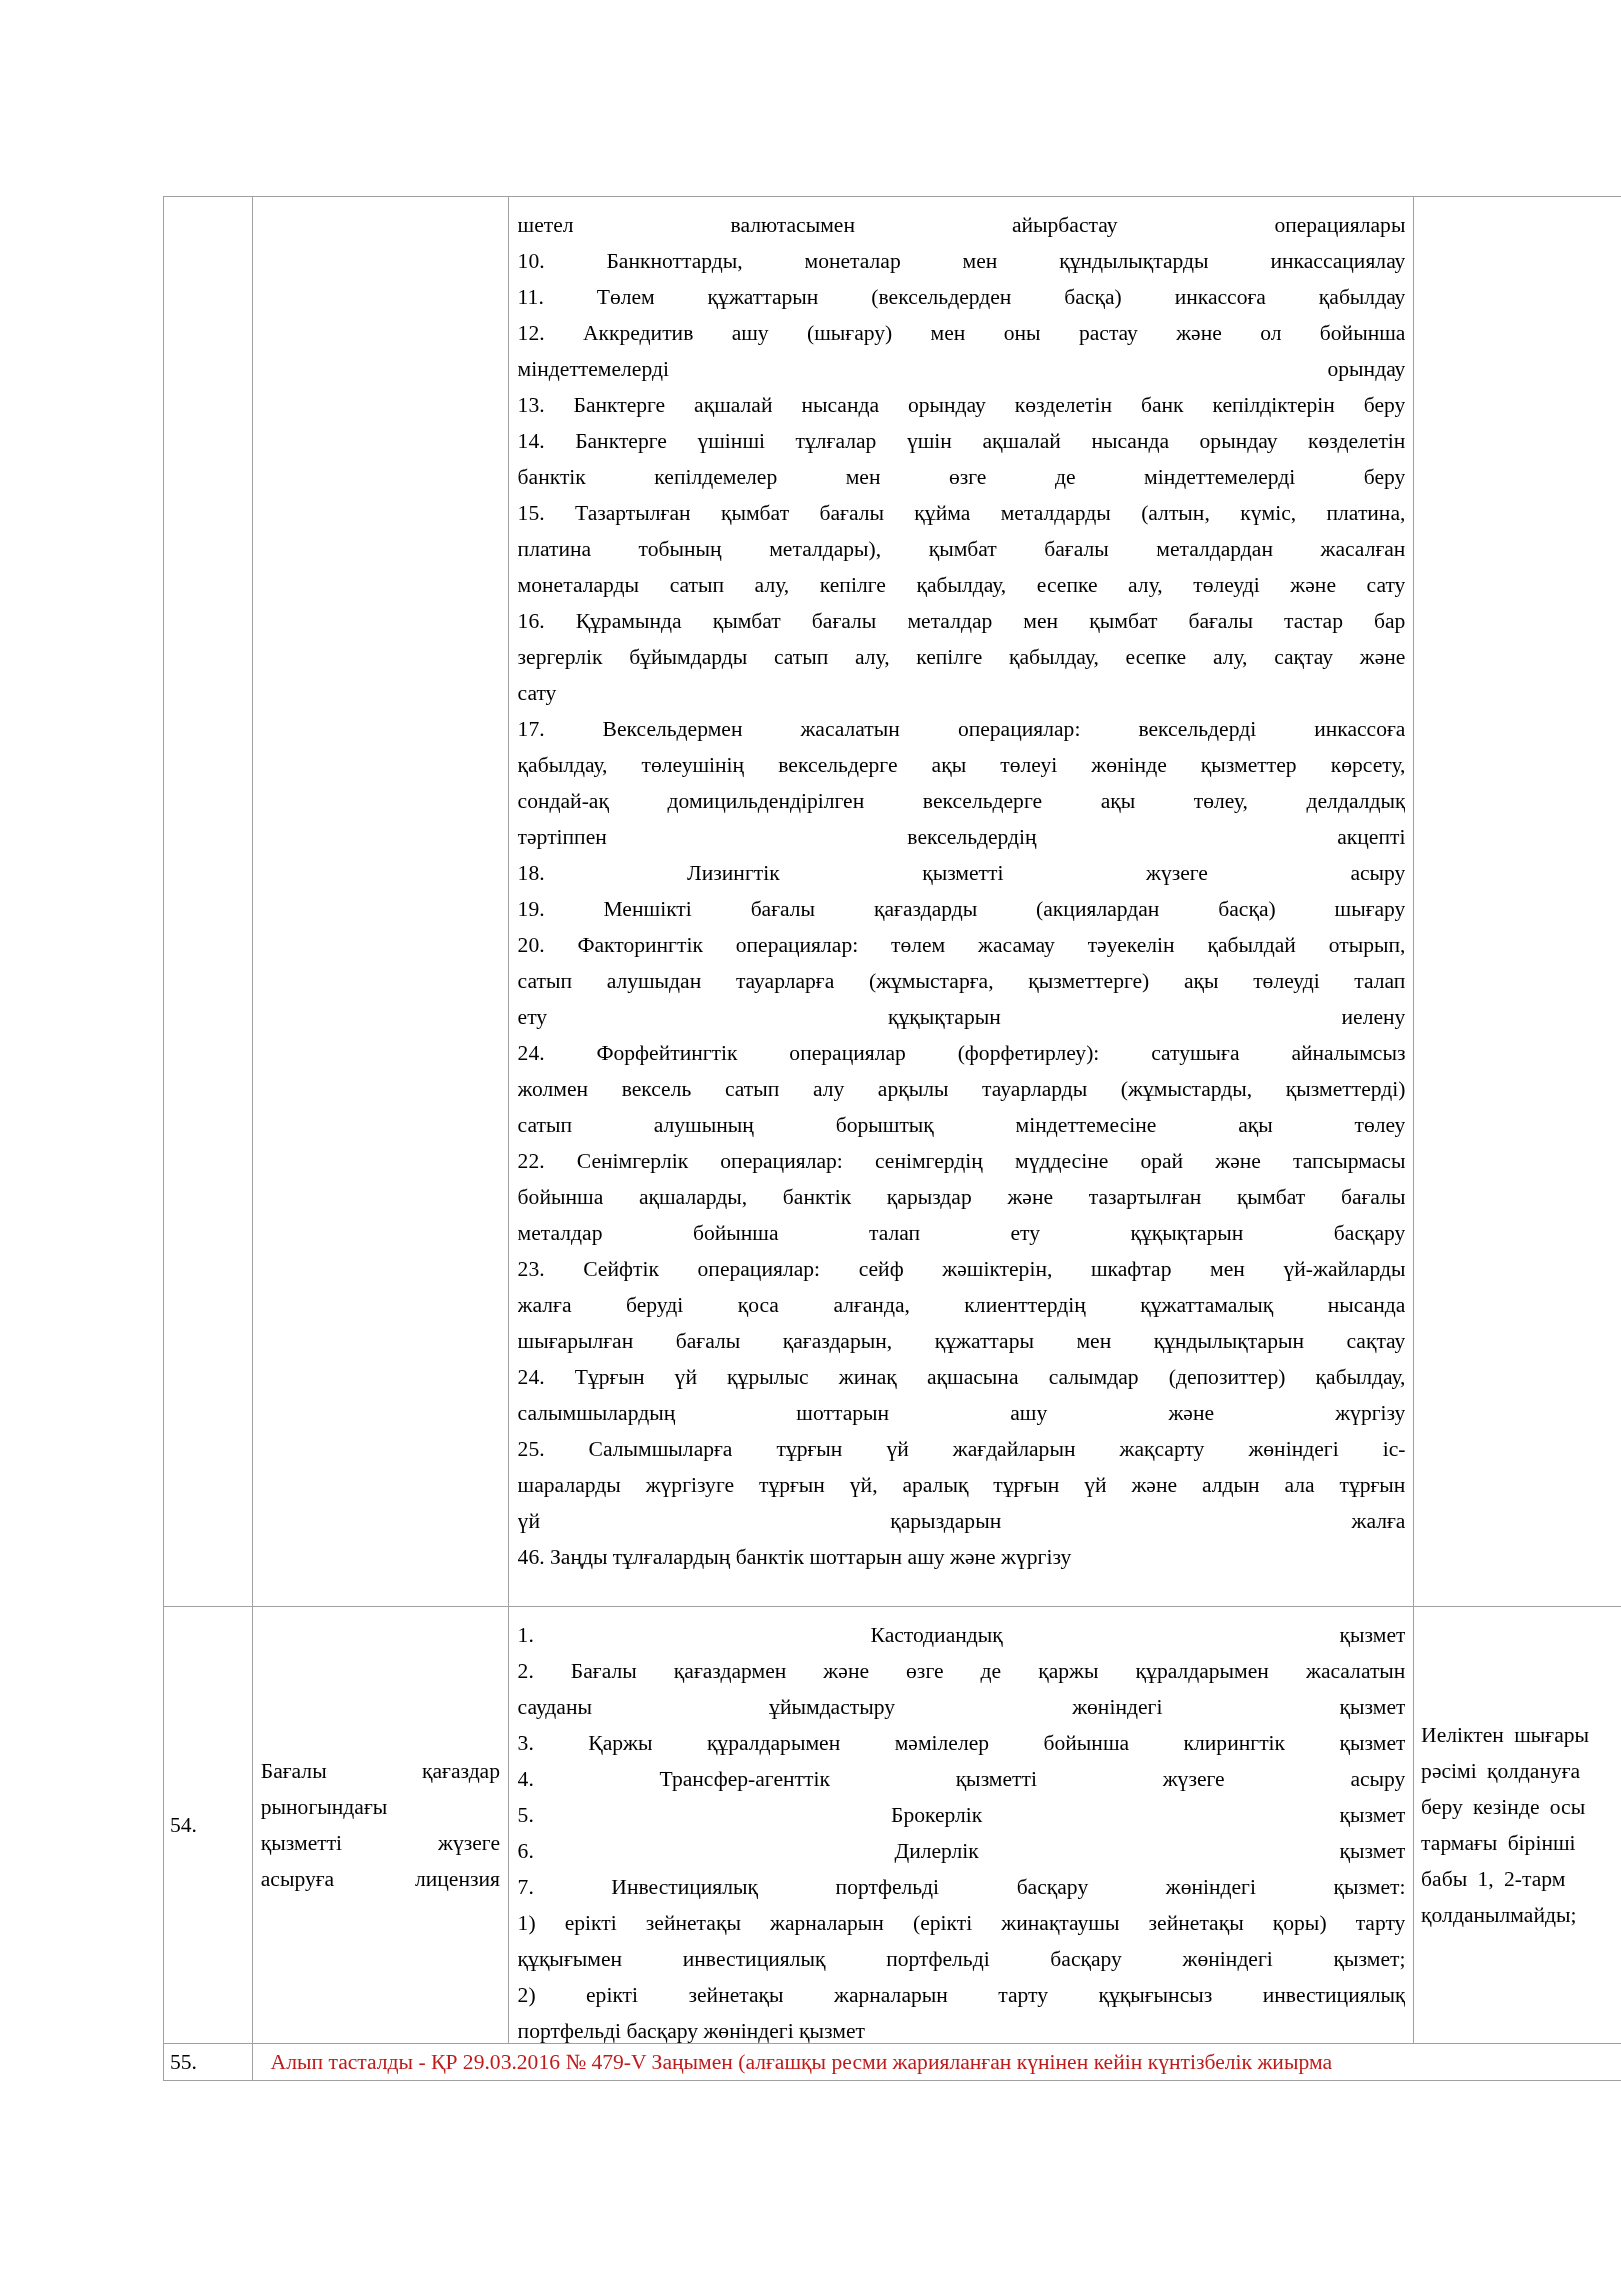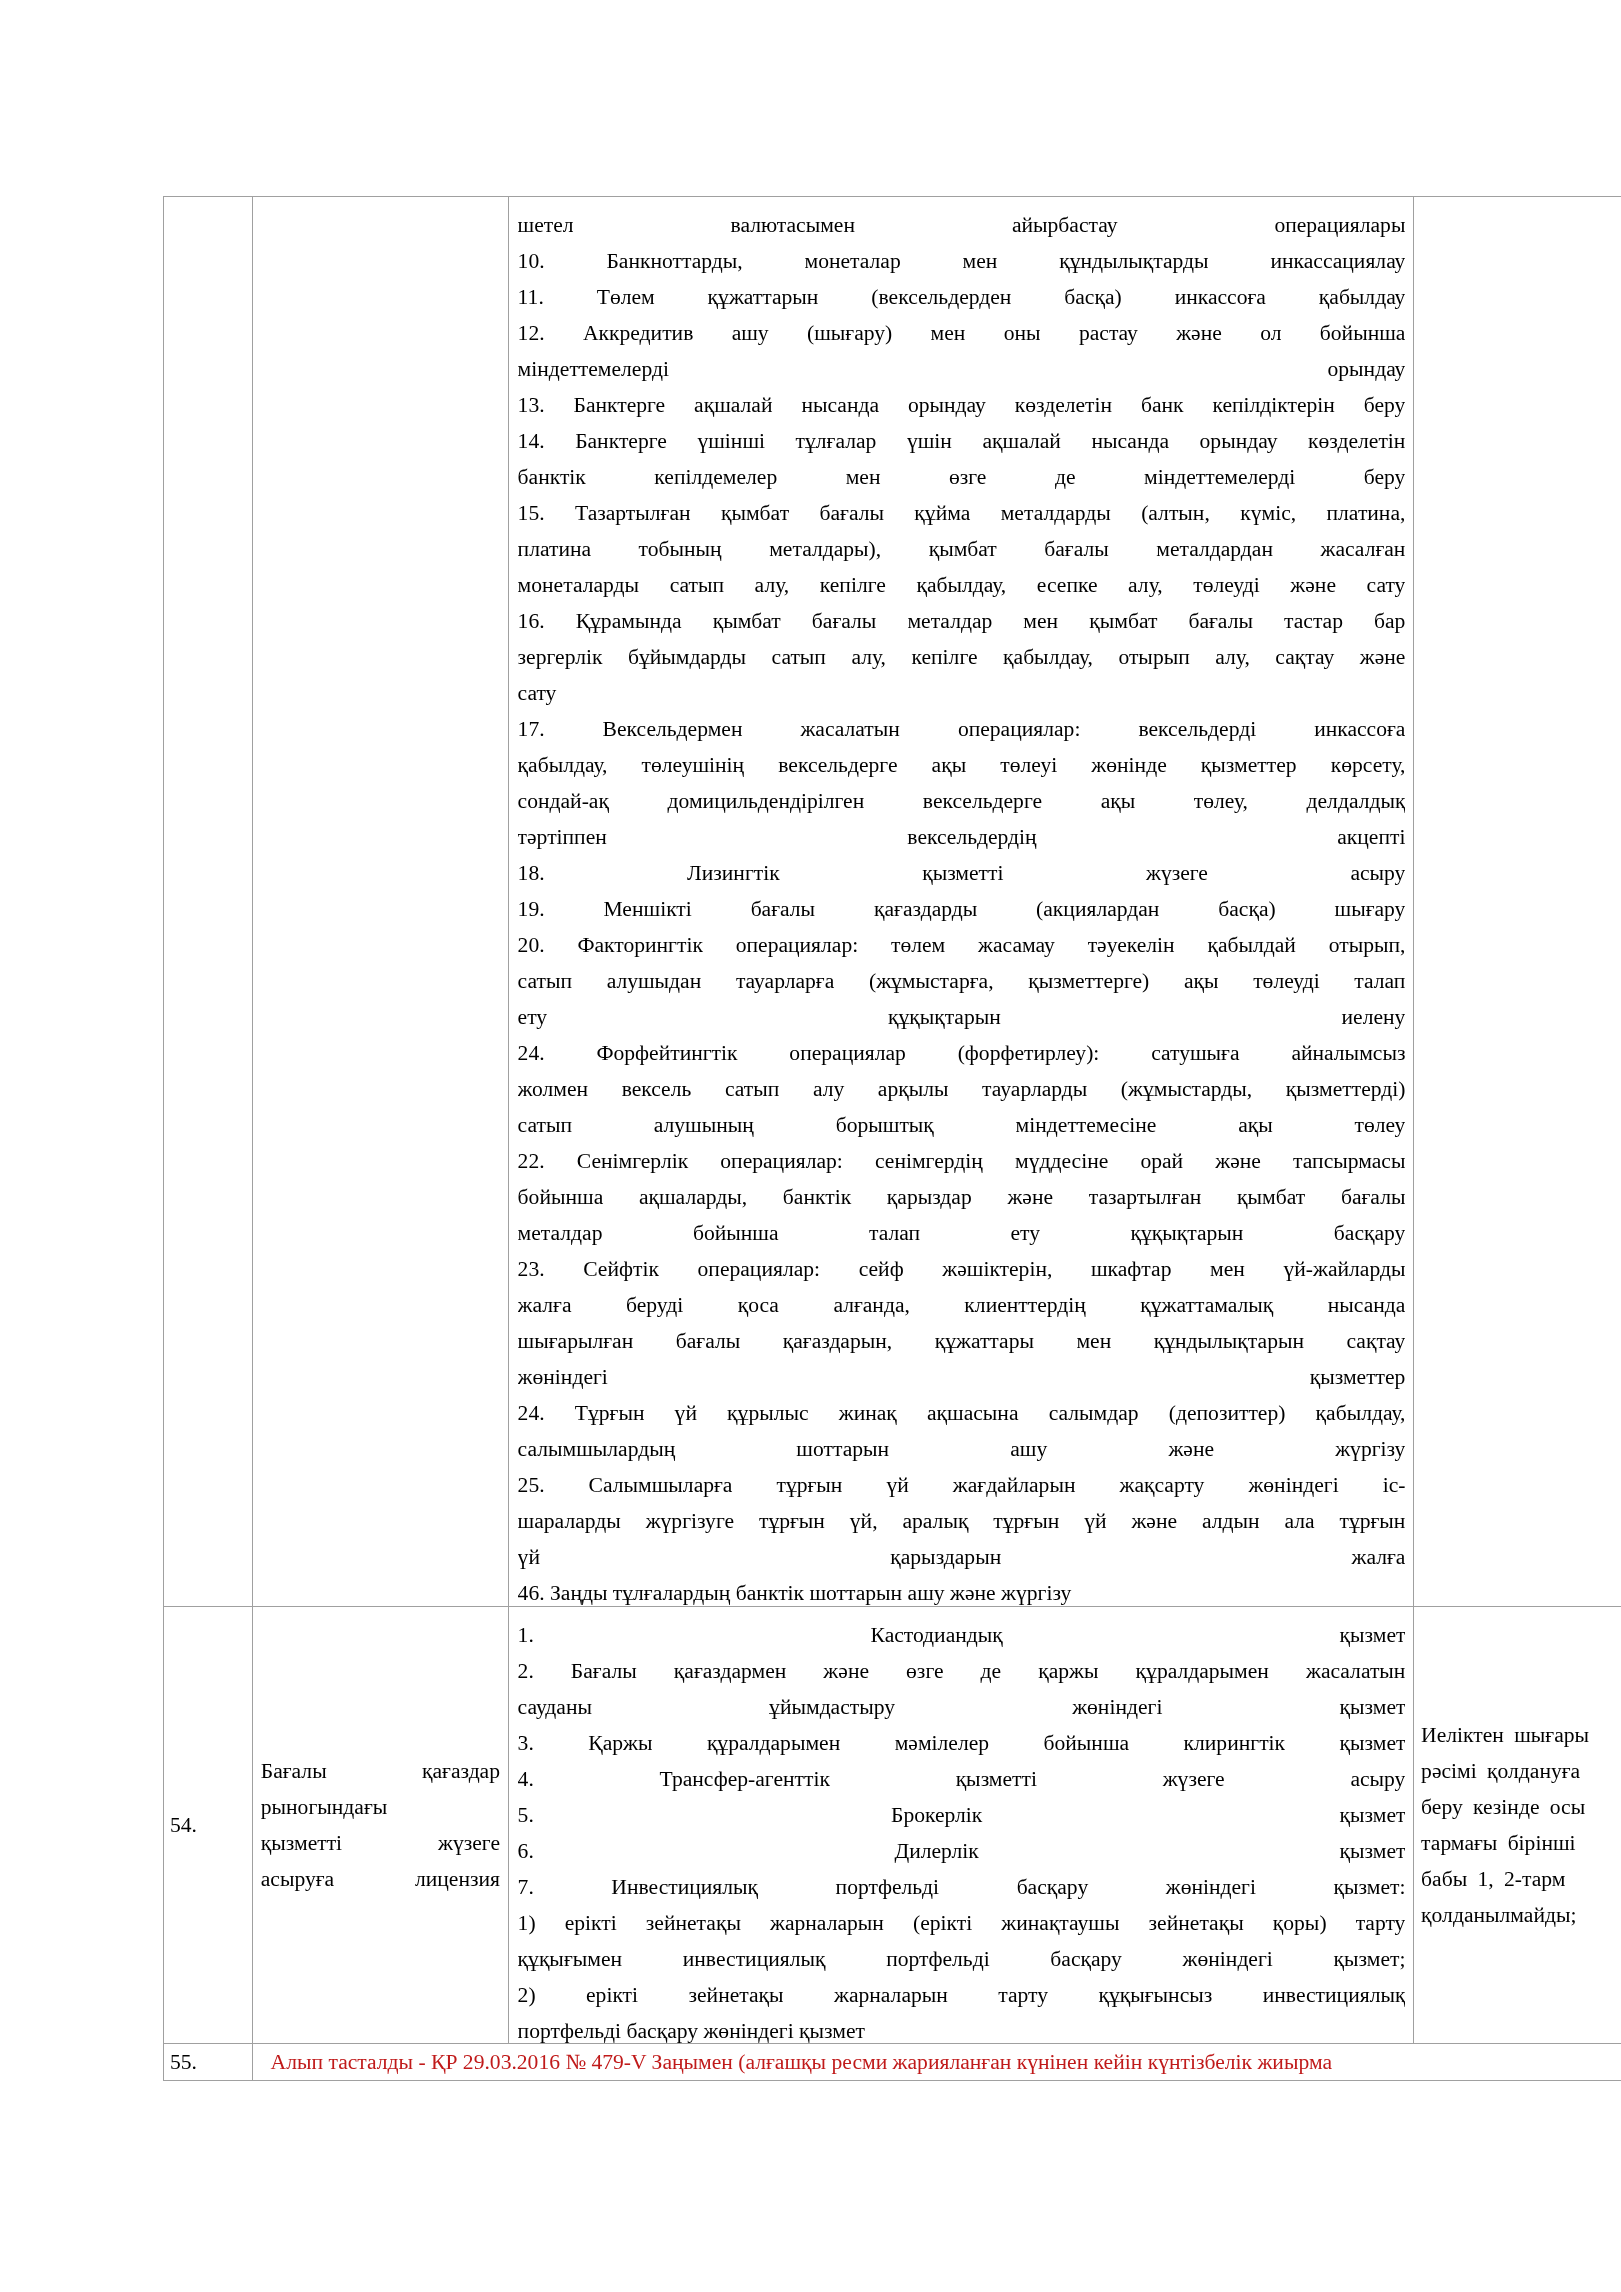--- a/index.html
+++ b/index.html
@@ -57,41 +57,40 @@
           <div class="ln j">11. Төлем құжаттарын (вексельдерден басқа) инкассоға қабылдау</div>
           <div class="ln j">12. Аккредитив ашу (шығару) мен оны растау және ол бойынша</div>
           <div class="ln j">міндеттемелерді орындау</div>
           <div class="ln j">13. Банктерге ақшалай нысанда орындау көзделетін банк кепілдіктерін беру</div>
           <div class="ln j">14. Банктерге үшінші тұлғалар үшін ақшалай нысанда орындау көзделетін</div>
           <div class="ln j">банктік кепілдемелер мен өзге де міндеттемелерді беру</div>
           <div class="ln j">15. Тазартылған қымбат бағалы құйма металдарды (алтын, күміс, платина,</div>
           <div class="ln j">платина тобының металдары), қымбат бағалы металдардан жасалған</div>
           <div class="ln j">монеталарды сатып алу, кепілге қабылдау, есепке алу, төлеуді және сату</div>
           <div class="ln j">16. Құрамында қымбат бағалы металдар мен қымбат бағалы тастар бар</div>
-          <div class="ln j">зергерлік бұйымдарды сатып алу, кепілге қабылдау, отырып алу, сақтау және</div>
+          <div class="ln j">зергерлік бұйымдарды сатып алу, кепілге қабылдау, есепке алу, сақтау және</div>
           <div class="ln">сату</div>
           <div class="ln j">17. Вексельдермен жасалатын операциялар: вексельдерді инкассоға</div>
           <div class="ln j">қабылдау, төлеушінің вексельдерге ақы төлеуі жөнінде қызметтер көрсету,</div>
           <div class="ln j">сондай-ақ домицильдендірілген вексельдерге ақы төлеу, делдалдық</div>
           <div class="ln j">тәртіппен вексельдердің акцепті</div>
           <div class="ln j">18. Лизингтік қызметті жүзеге асыру</div>
           <div class="ln j">19. Меншікті бағалы қағаздарды (акциялардан басқа) шығару</div>
           <div class="ln j">20. Факторингтік операциялар: төлем жасамау тәуекелін қабылдай отырып,</div>
           <div class="ln j">сатып алушыдан тауарларға (жұмыстарға, қызметтерге) ақы төлеуді талап</div>
           <div class="ln j">ету құқықтарын иелену</div>
           <div class="ln j">24. Форфейтингтік операциялар (форфетирлеу): сатушыға айналымсыз</div>
           <div class="ln j">жолмен вексель сатып алу арқылы тауарларды (жұмыстарды, қызметтерді)</div>
           <div class="ln j">сатып алушының борыштық міндеттемесіне ақы төлеу</div>
           <div class="ln j">22. Сенімгерлік операциялар: сенімгердің мүддесіне орай және тапсырмасы</div>
           <div class="ln j">бойынша ақшаларды, банктік қарыздар және тазартылған қымбат бағалы</div>
           <div class="ln j">металдар бойынша талап ету құқықтарын басқару</div>
           <div class="ln j">23. Сейфтік операциялар: сейф жәшіктерін, шкафтар мен үй-жайларды</div>
           <div class="ln j">жалға беруді қоса алғанда, клиенттердің құжаттамалық нысанда</div>
           <div class="ln j">шығарылған бағалы қағаздарын, құжаттары мен құндылықтарын сақтау</div>
-          <div class="ln j">жөніндегі қызметтер</div>
           <div class="ln j">24. Тұрғын үй құрылыс жинақ ақшасына салымдар (депозиттер) қабылдау,</div>
           <div class="ln j">салымшылардың шоттарын ашу және жүргізу</div>
           <div class="ln j">25. Салымшыларға тұрғын үй жағдайларын жақсарту жөніндегі іс-</div>
           <div class="ln j">шараларды жүргізуге тұрғын үй, аралық тұрғын үй және алдын ала тұрғын</div>
           <div class="ln j">үй қарыздарын жалға</div>
           <div class="ln">46. Заңды тұлғалардың банктік шоттарын ашу және жүргізу</div>
         </div>
       <div class="cell c4 vcenter"></div>
     </div>
 

